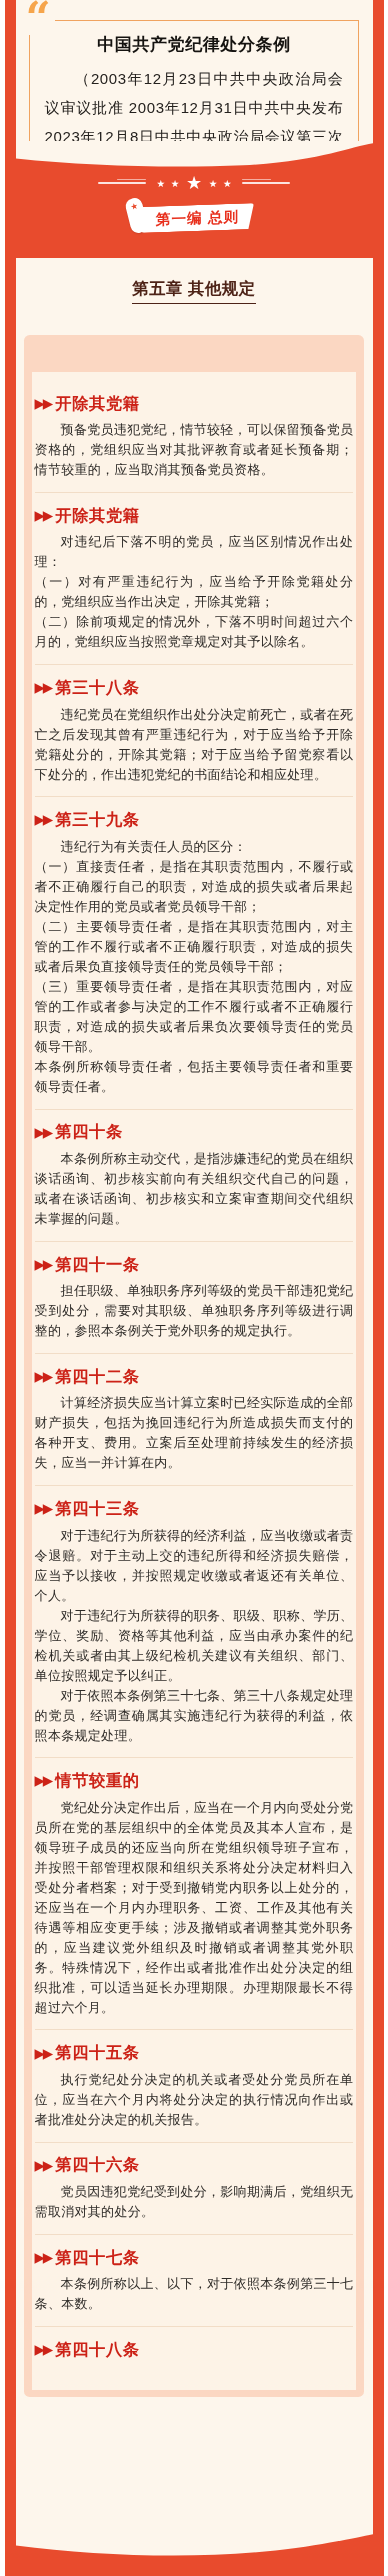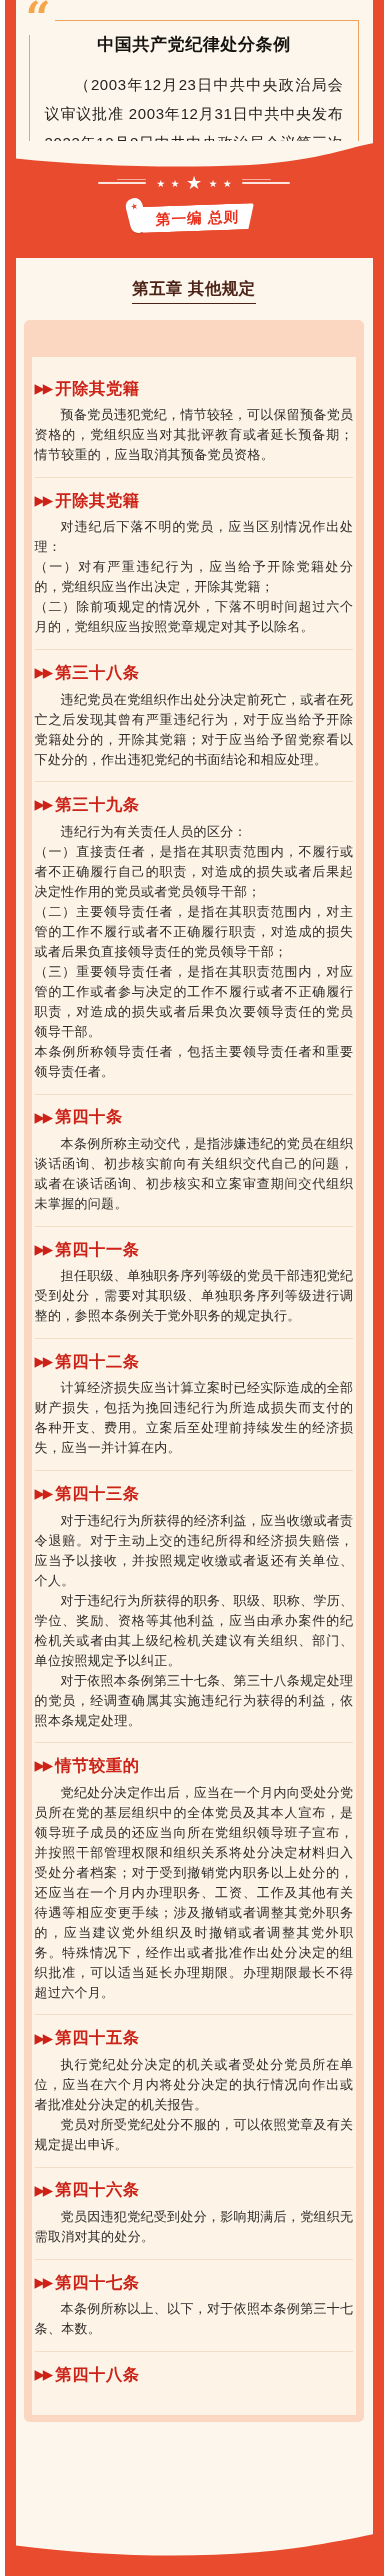--- a/index.html
+++ b/index.html
@@ -21,21 +21,21 @@
 
   
   .header-section{padding-top:20px;height:141px;}
   .quote-card{position:relative;width:330px;margin:0 auto;border:1.1px solid var(--line-orange);
               padding:12.4px 14.6px 11.3px 14.6px;}
   .quote-open{position:absolute;top:-19px;left:-9px;font-family:"DejaVu Serif","Liberation Serif",serif;
               font-weight:bold;font-size:44px;line-height:33px;color:var(--quote-orange);
               background:var(--cream);padding:0 4.5px;}
   .quote-close{position:absolute;bottom:-34px;right:-4.5px;font-family:"DejaVu Serif","Liberation Serif",serif;
               font-weight:bold;font-size:44px;line-height:35px;color:var(--quote-orange);padding:0 2.3px;}
-  .doc-title{text-align:center;font-size:17px;font-weight:bold;color:#151310;letter-spacing:0.6px;margin-bottom:15px;}
+  .doc-title{text-align:center;font-size:17px;font-weight:bold;color:#151310;letter-spacing:0.6px;margin-bottom:9px;}
   .doc-dates{font-size:15px;color:#24211e;line-height:1.92;text-align:justify;text-indent:2em;letter-spacing:0.6px;}
 
   
   .red-section{position:relative;background:var(--red);height:117px;}
   .wave-top{display:block;width:100%;height:26px;}
   .star-divider{display:flex;align-items:center;justify-content:center;margin-top:6.8px;height:19px;}
   .sline{position:relative;width:48px;height:1.7px;background:rgba(255,255,255,.85);border-radius:1.1px;}
   .sline::before{content:"";position:absolute;top:-3.9px;width:29px;height:1.7px;background:rgba(255,255,255,.55);border-radius:1.1px;}
   .sline.left::before{right:0;}
   .sline.right::before{left:0;}
@@ -49,21 +49,21 @@
   .ribbon{position:absolute;left:-11.3px;top:-3.4px;width:17px;height:35px;background:#fff;
           border-radius:7.9px;transform:rotate(-14deg);box-shadow:0 1.1px 1.7px rgba(0,0,0,.12);text-align:center;}
   .ribbon-star{display:inline-block;color:var(--red);font-size:8.4px;margin-top:3.4px;}
   .banner{position:absolute;left:2.3px;top:3.4px;width:113px;height:26px;background:#fff;
           transform:skewY(-2deg);clip-path:polygon(0 0,100% 0,95% 100%,0 100%);
           border-radius:3.4px;display:flex;align-items:center;justify-content:center;}
   .banner span{font-size:14.6px;font-weight:bold;color:#e8301d;letter-spacing:1.1px;}
 
   
   .content-section{padding-top:20px;}
-  .chapter-title{text-align:center;margin-bottom:16px;}
+  .chapter-title{text-align:center;margin-bottom:31px;}
   .chapter-title span{display:inline-block;font-size:16.3px;font-weight:bold;color:var(--brown);
           letter-spacing:0.6px;border-bottom:1.7px solid var(--brown);padding-bottom:2.8px;}
   .pink-card{margin:0 8.4px;background:var(--pink);border-radius:5.6px;padding:37px 7.9px 7.9px 7.9px;}
   .inner-panel{background:var(--cream-inner);padding:9px 2.8px 11.3px 2.8px;}
 
   .article{padding:11.8px 0 11.8px 0;}
   .article + .article{border-top:0.6px solid #f2ddc7;}
   .art-head{display:flex;align-items:center;margin-bottom:5.6px;}
   .marker{color:var(--red-deep);font-size:13.5px;letter-spacing:-2.3px;margin-right:4.5px;line-height:1;}
   .art-num{font-size:16.3px;font-weight:bold;color:var(--red-deep);letter-spacing:0.6px;}
@@ -217,21 +217,20 @@
               </div>
             </div>
 
             <div class="article">
               <div class="art-head">
                 <span class="marker">▶▶</span>
                 <span class="art-num">第四十五条</span>
               </div>
               <div class="paras">
                 <p class="ind">执行党纪处分决定的机关或者受处分党员所在单位，应当在六个月内将处分决定的执行情况向作出或者批准处分决定的机关报告。</p>
-                <p class="ind">党员对所受党纪处分不服的，可以依照党章及有关规定提出申诉。</p>
               </div>
             </div>
 
             <div class="article">
               <div class="art-head">
                 <span class="marker">▶▶</span>
                 <span class="art-num">第四十六条</span>
               </div>
               <div class="paras">
                 <p class="ind">党员因违犯党纪受到处分，影响期满后，党组织无需取消对其的处分。</p>

